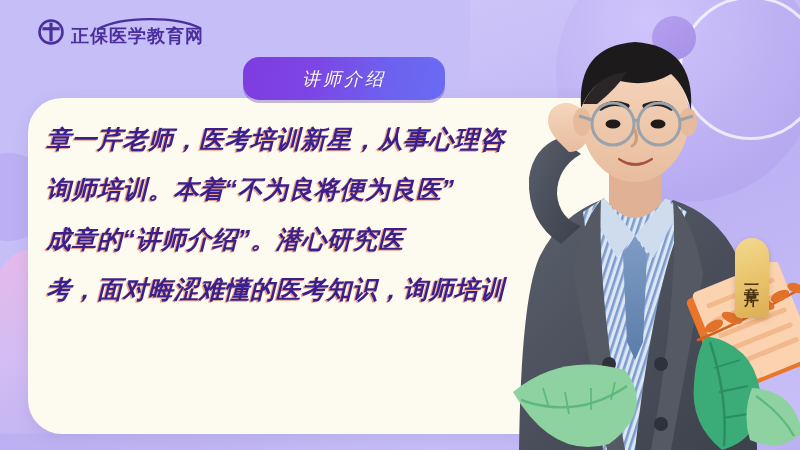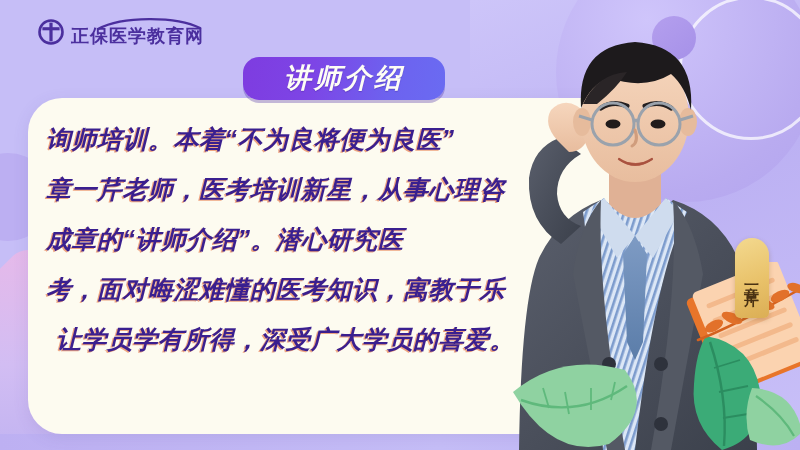--- a/index.html
+++ b/index.html
@@ -60,21 +60,21 @@
 
   
   .title-ribbon{
     position:absolute;left:243px;top:57px;width:202px;height:43px;z-index:45;
     border-radius:16px 16px 16px 16px;
     background:linear-gradient(100deg,#7e3ce0 0%,#7d45e6 35%,#6d62ef 72%,#6a6bf2 100%);
     box-shadow:0 3px 0 rgba(86,58,168,.35);
     display:flex;align-items:center;justify-content:center;
   }
   .title-ribbon span{
-    color:#fdfdf5;font-size:27px;font-weight:700;font-style:italic;
+    color:#fdfdf5;font-size:18px;font-weight:400;font-style:italic;
     letter-spacing:3px;line-height:1;
     text-shadow:0 1px 1px rgba(60,30,130,.35);
   }
 
   
   .card{
     position:absolute;left:28px;top:98px;width:612px;height:336px;z-index:20;
     background:#fdfbf0;border-radius:34px;
     box-shadow:0 4px 16px rgba(90,70,160,.12);
   }
@@ -136,25 +136,24 @@
   <svg class="logo-arc" viewBox="0 0 106 13">
     <path d="M2 12 C 26 -1, 80 -1, 104 11" fill="none" stroke="#4b2f9e" stroke-width="2.4" stroke-linecap="round"></path>
   </svg>
 
   <div class="title-ribbon">
     <span>讲师介绍</span>
   </div>
 
   <div class="card">
     <div class="card-body">
+      <div class="line">章一芹老师，医考培训新星，从事心理咨</div>
       <div class="line">询师培训。本着“不为良将便为良医”</div>
-      <div class="line">章一芹老师，医考培训新星，从事心理咨</div>
       <div class="line">成章的“讲师介绍”。潜心研究医</div>
-      <div class="line">考，面对晦涩难懂的医考知识，寓教于乐</div>
-      <div class="line indent">让学员学有所得，深受广大学员的喜爱。</div>
+      <div class="line">考，面对晦涩难懂的医考知识，询师培训</div>
     </div>
   </div>
 
   <svg class="portrait" viewBox="0 0 270 438">
     <defs>
       <linearGradient id="suit" x1="0" y1="0" x2="1" y2="1">
         <stop offset="0" stop-color="#5a5f6c"></stop>
           <stop offset="0.5" stop-color="#4a4f5b"></stop>
           <stop offset="1" stop-color="#3b404b"></stop>
       </linearGradient>

